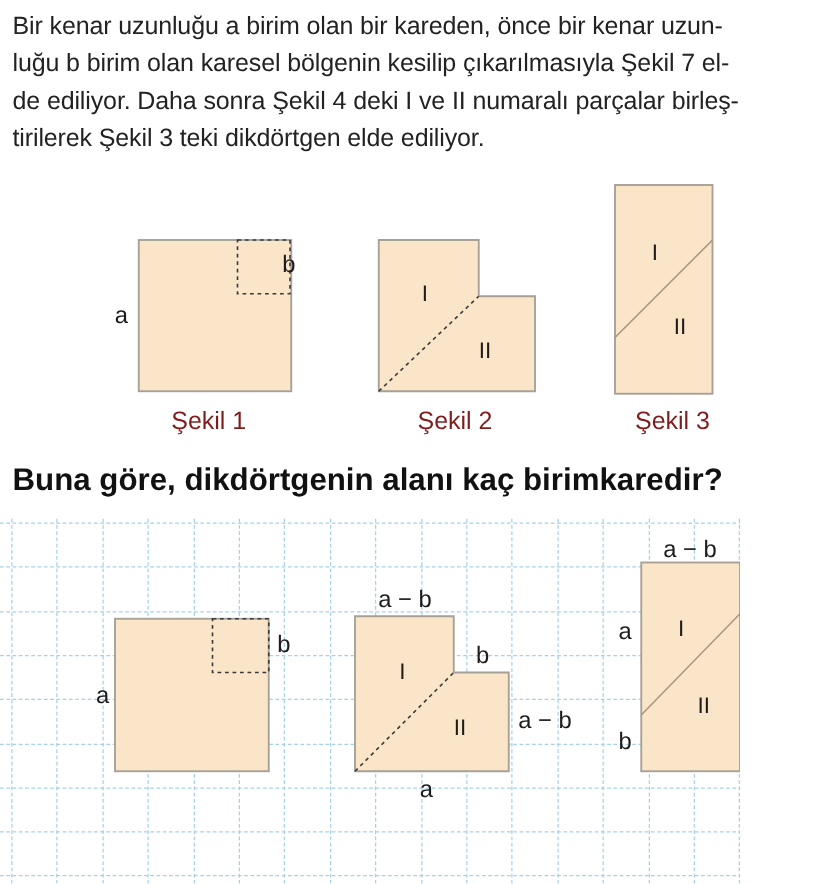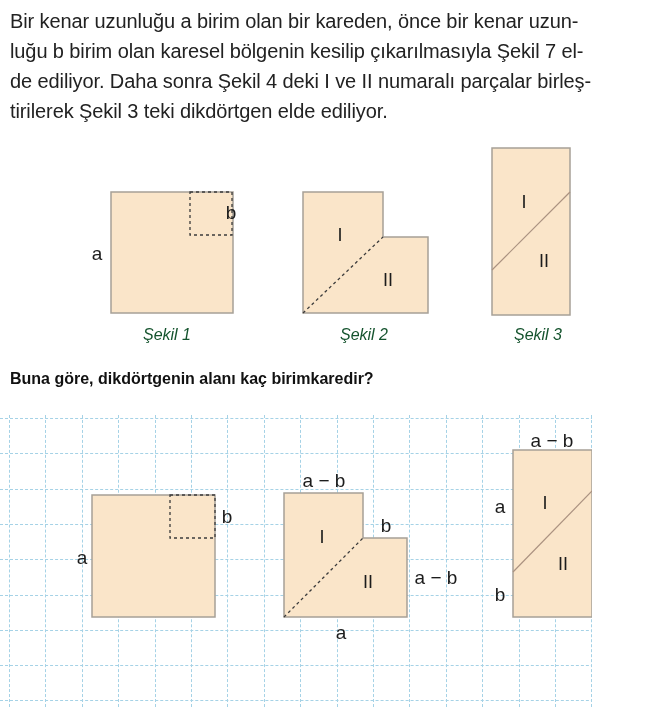--- a/index.html
+++ b/index.html
@@ -14,33 +14,33 @@
   
   .problem {
     position:absolute; left:10px; top:6px; width:650px;
     font-size:20px; line-height:30px; color:#222;
     letter-spacing:-0.1px;
   }
   .problem div {white-space:nowrap;}
   
   .question {
     position:absolute; left:10px; top:370px; width:650px;
-    font-size:16px; font-weight:bold; color:#111; white-space:nowrap;
+    font-size:25px; font-weight:bold; color:#111; white-space:nowrap;
   }
   
   .fig {position:absolute;}
   
   .lbl {
     position:absolute; transform:translate(-50%,-50%);
     font-size:19px; color:#1c1c1c; white-space:nowrap; line-height:1;
   }
   .num {font-size:18px;}
   .caption {
     position:absolute; transform:translateX(-50%);
-    top:326px; font-size:16px; color:#14532d; white-space:nowrap;font-style:italic;
+    top:326px; font-size:20px; color:#7f1d1d; white-space:nowrap;
   }
   
   .solution-panel {
     position:absolute; left:0; top:415px; width:664px; height:292px;
     background:#ffffff;
   }
   .gl {position:absolute;}
   .gl.v {top:0; bottom:0; width:0; border-left:1px dashed #a5d2e6;}
   .gl.h {left:0; right:0; height:0; border-top:1px dashed #a5d2e6;}
   

